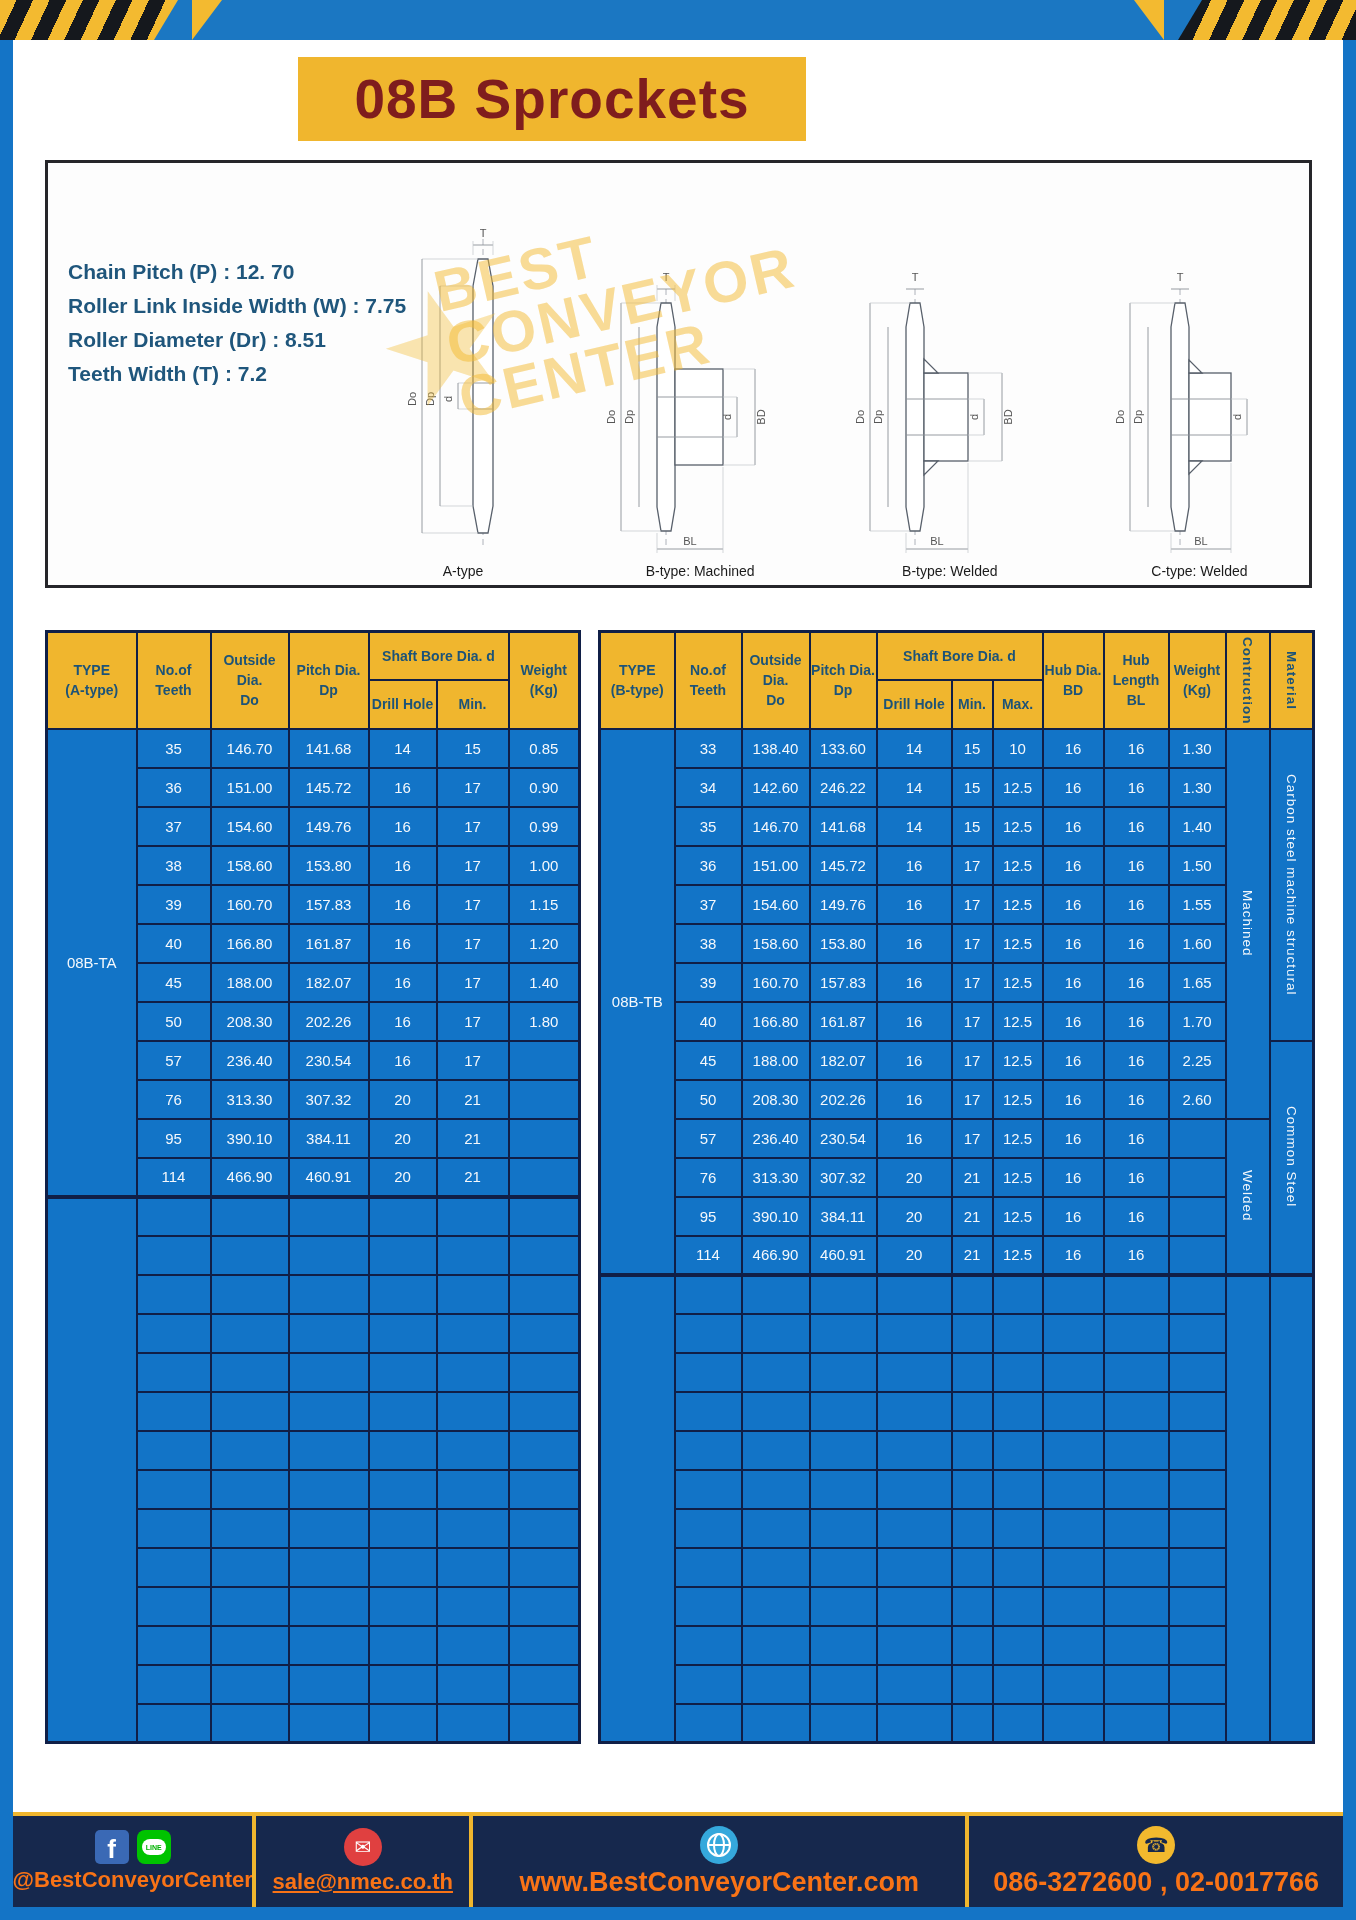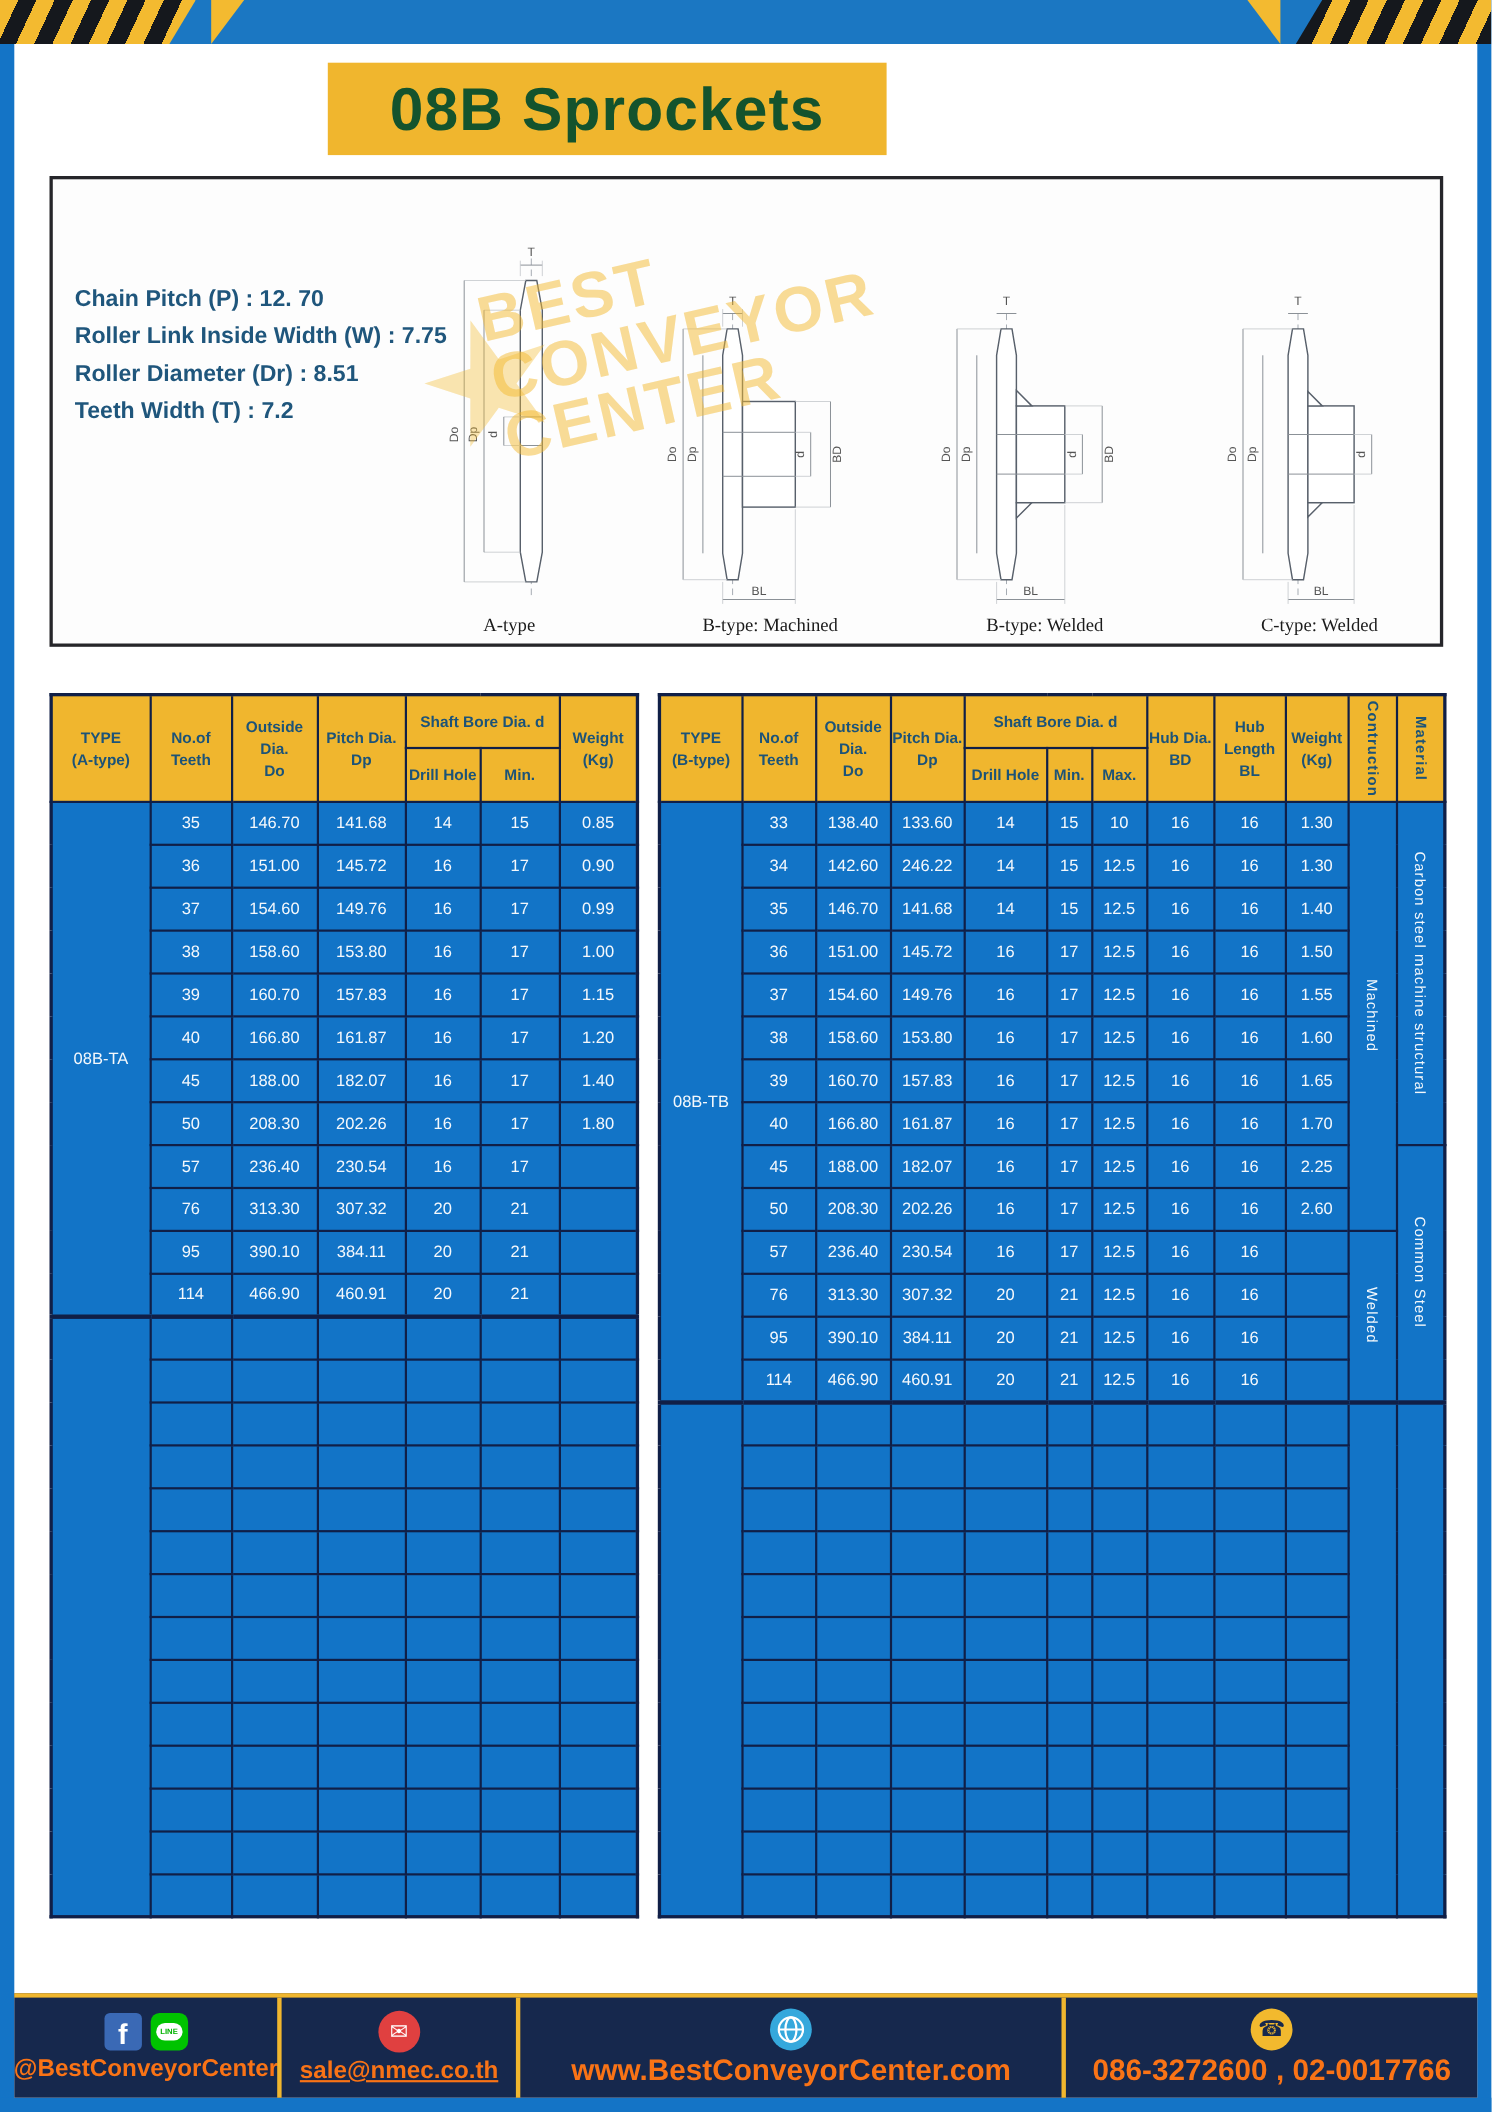--- a/index.html
+++ b/index.html
@@ -17,34 +17,34 @@
   .tri.right{right:192px;border-top:40px solid #f3ba30;border-left:30px solid transparent;}
 
   
   .frame-left,.frame-right{position:absolute;top:40px;bottom:0;width:13px;background:#1474c6;}
   .frame-left{left:0;} .frame-right{right:0;}
   .frame-bottom{position:absolute;left:0;bottom:0;width:100%;height:13px;background:#1474c6;}
 
   
   .title-banner{position:absolute;left:298px;top:57px;width:508px;height:84px;background:#f0b62e;
                 display:flex;align-items:center;justify-content:center;}
-  .title-banner .t{font-size:55px;font-weight:bold;color:#14532d;letter-spacing:1px;}
+  .title-banner .t{font-size:55px;font-weight:bold;color:#7f1d1d;letter-spacing:1px;}
 
   
   .diagram-box{position:absolute;left:45px;top:160px;width:1267px;height:428px;
                background:#fdfdfd;border:3px solid #26262a;box-sizing:border-box;}
   .specs{position:absolute;left:20px;top:92px;font-size:21px;font-weight:bold;color:#1f567c;line-height:1.62;}
   .watermark{position:absolute;left:395px;top:60px;transform:rotate(-13deg);color:rgba(243,186,47,.5);
              font-size:58px;font-weight:bold;line-height:.95;letter-spacing:3px;white-space:pre-line;z-index:3;pointer-events:none;}
   .wm-star{position:absolute;left:330px;top:95px;font-size:150px;color:rgba(243,186,47,.38);
            transform:rotate(-18deg);z-index:3;pointer-events:none;}
   .diagrams{position:absolute;left:330px;top:10px;right:12px;bottom:6px;display:flex;
             justify-content:space-between;align-items:flex-end;}
   .diag{display:flex;flex-direction:column;align-items:center;}
-  .diag .caption{font-size:17px;color:#1b1b1b;margin-top:2px;font-family:Liberation Serif, serif;}
+  .diag .caption{font-size:14px;color:#1b1b1b;margin-top:2px;}
   .diag svg{display:block;}
   .shape{fill:#ffffff;stroke:#58606b;stroke-width:1.3;}
   .dim{stroke:#8a9096;stroke-width:0.9;}
   .ext{stroke:#c0c4c9;stroke-width:0.7;}
   .cl{stroke:#9aa0a8;stroke-width:0.8;stroke-dasharray:6 4;}
   .dimtext{fill:#555;font-size:11px;font-family:"Liberation Sans",sans-serif;}
 
   
   table{border-collapse:collapse;table-layout:fixed;position:absolute;top:630px;
         border:3px solid #101f47;}

